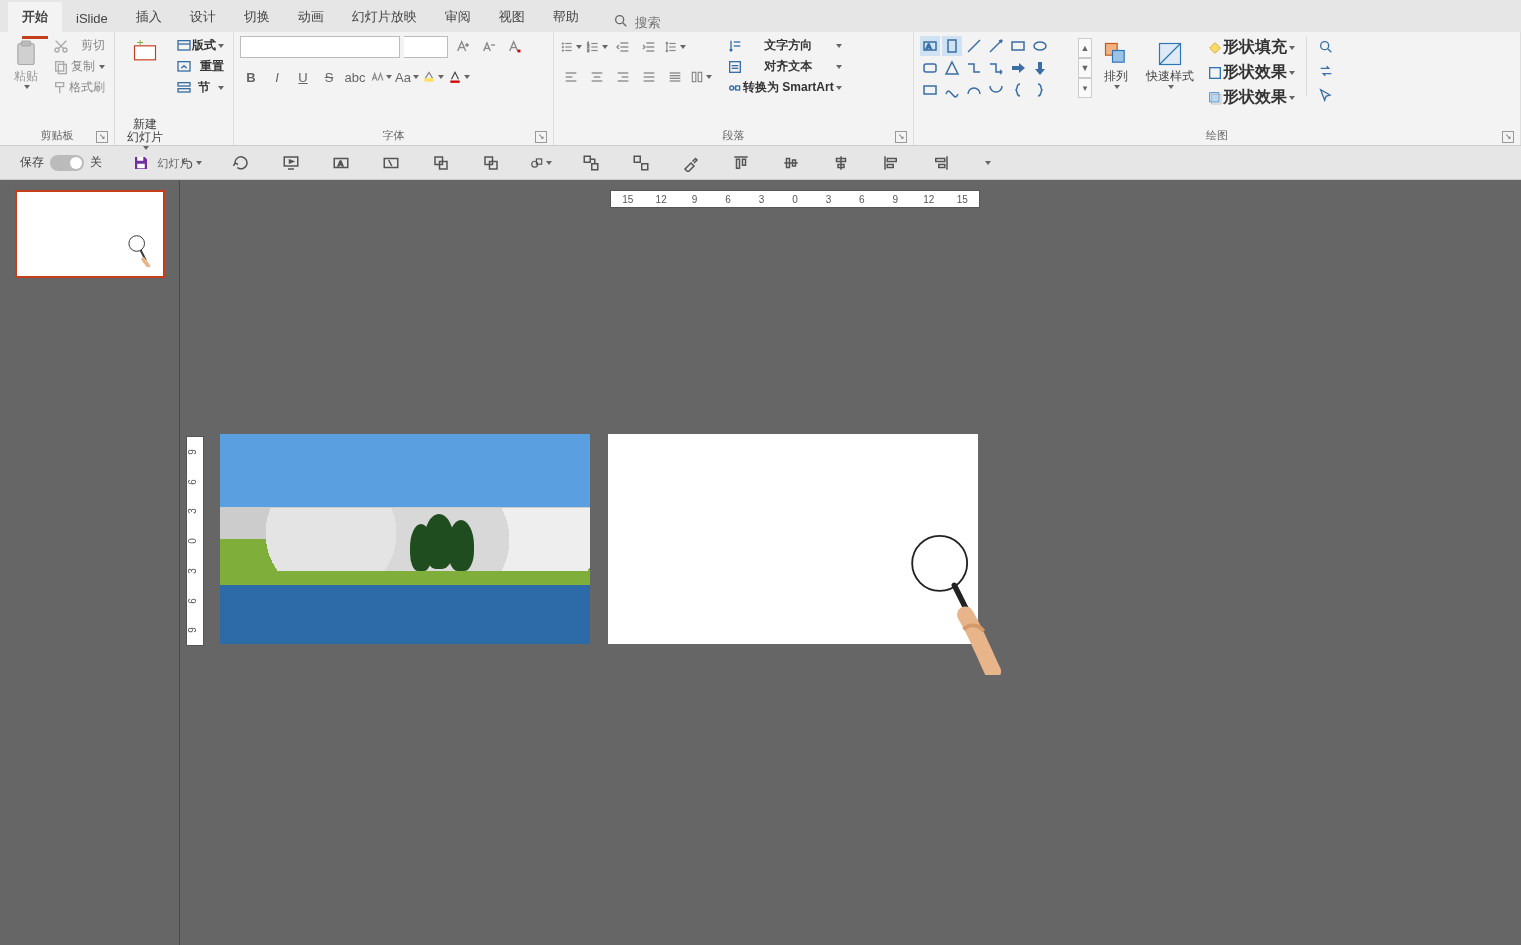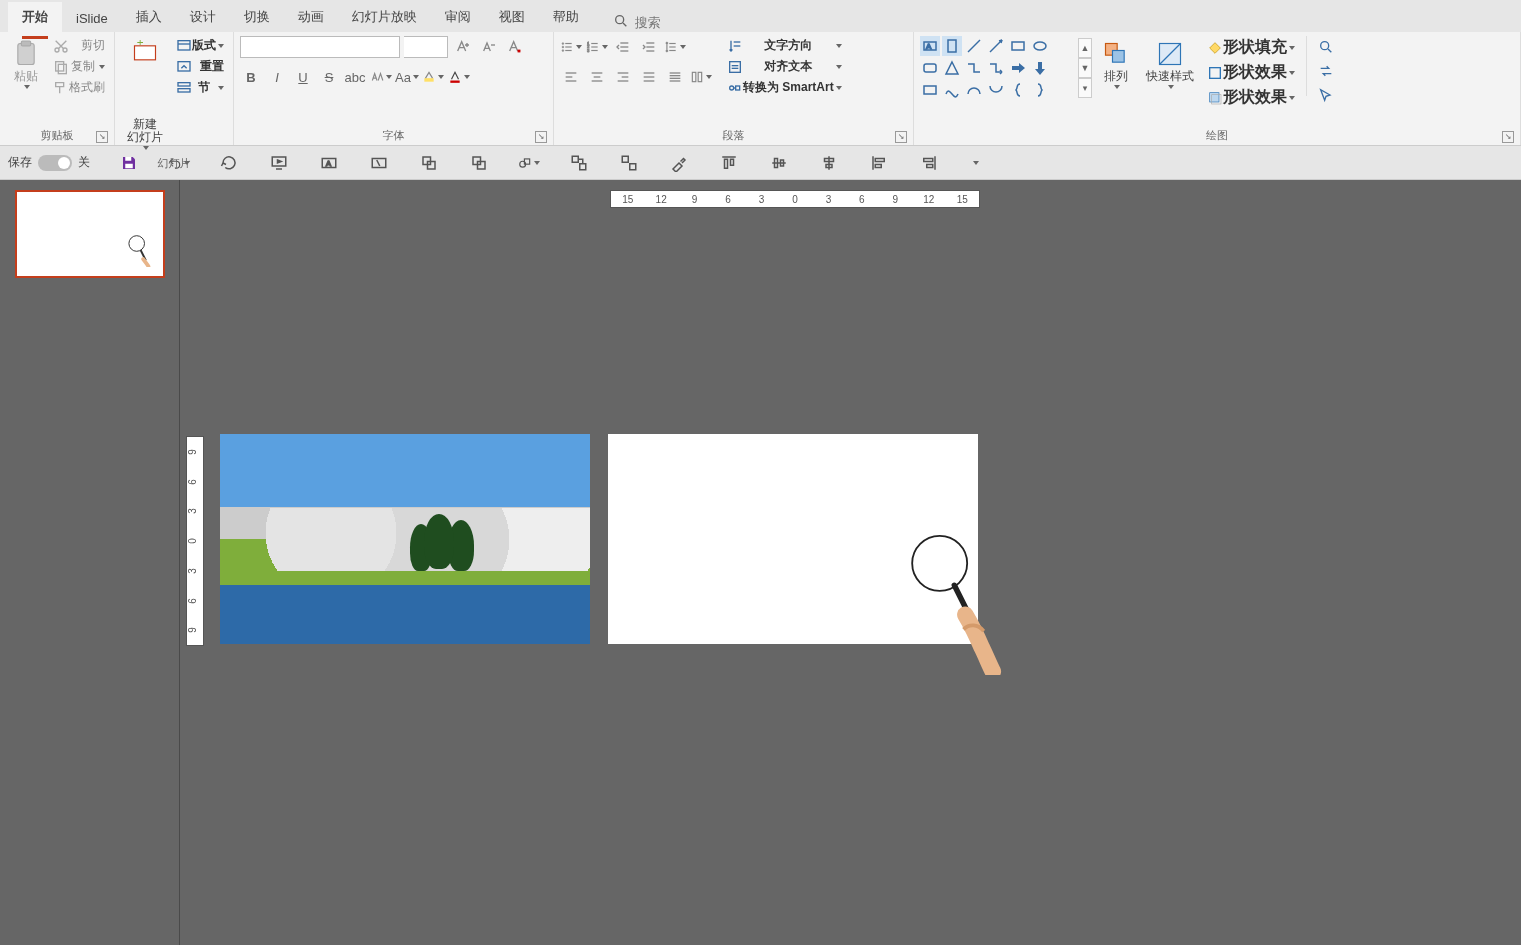--- a/index.html
+++ b/index.html
@@ -37,21 +37,21 @@
 .txt-dim{color:#999;}
 
 .shape-gallery{display:grid;grid-template-columns:repeat(7,20px);grid-auto-rows:20px;gap:2px;}
 .shape-cell{border:none;display:flex;align-items:center;justify-content:center;}
 .shape-cell svg{width:16px;height:16px;stroke:#3a6ea5;fill:none;stroke-width:1.5;}
 .gal-scroll{display:flex;flex-direction:column;gap:0;margin-left:2px;}
 .gal-scroll div{width:14px;height:20px;border:1px solid #ccc;display:flex;align-items:center;justify-content:center;font-size:9px;color:#666;background:#fafafa;}
 .shape-fmt .lbl{font-size:16px;}
 
 
-.qat{background:#e6e6e6;height:34px;display:flex;align-items:center;gap:28px;padding:0 8px;border-bottom:1px solid #ccc;}
+.qat{background:#e6e6e6;height:34px;display:flex;align-items:center;gap:28px;padding:0 20px;border-bottom:1px solid #ccc;}
 .qat .autosave{display:flex;align-items:center;gap:6px;font-size:12px;}
 .toggle{width:34px;height:16px;border-radius:8px;background:#bbb;position:relative;}
 .toggle .knob{width:12px;height:12px;border-radius:50%;background:#fff;position:absolute;top:2px;right:2px;}
 .qat .qbtn{width:22px;height:22px;display:flex;align-items:center;justify-content:center;color:#555;}
 .qat .qbtn svg{width:18px;height:18px;}
 .qat .more{width:14px;height:22px;display:flex;align-items:center;justify-content:center;}
 
 
 .workspace{display:flex;height:calc(945px - 32px - 114px - 34px);}
 .thumbs{width:180px;background:#666;padding:6px 4px;overflow:auto;border-right:1px solid #4a4a4a;}

